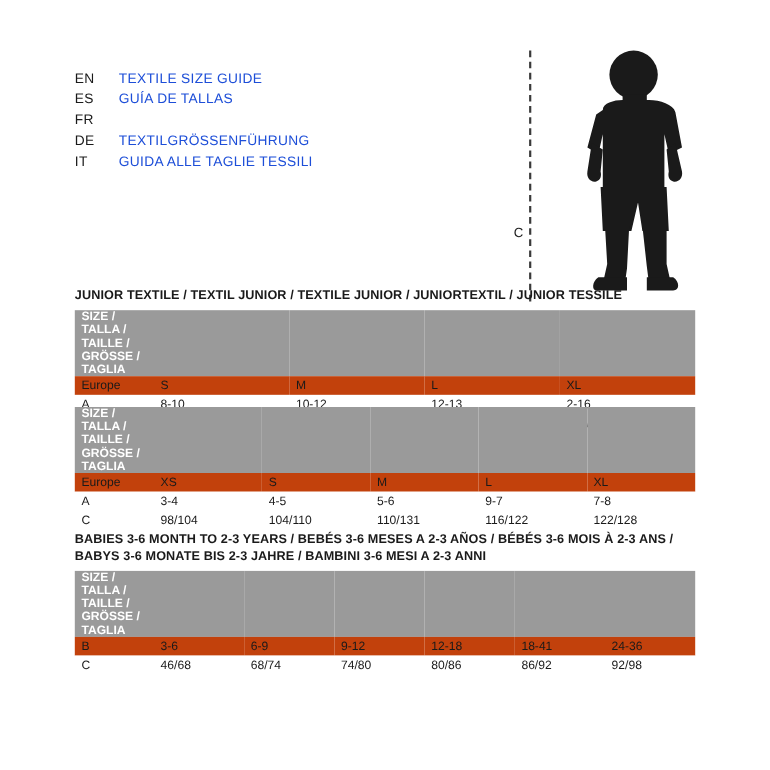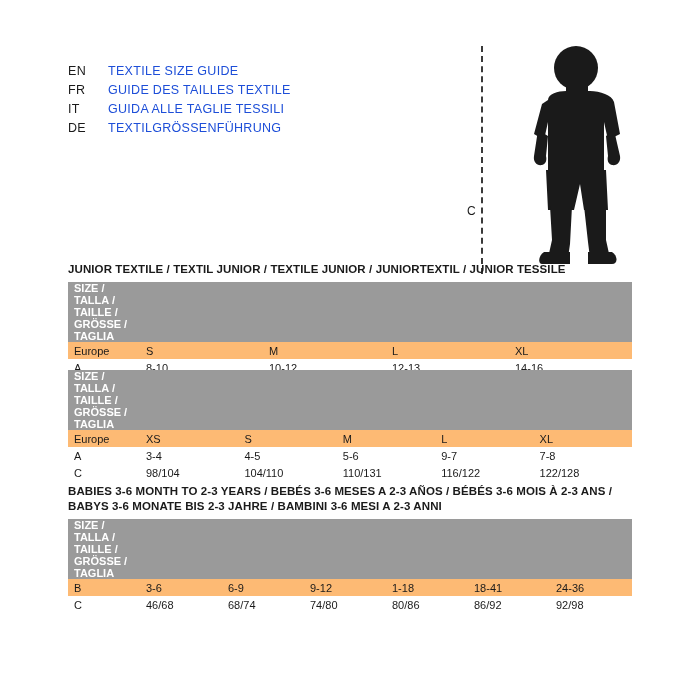--- a/index.html
+++ b/index.html
@@ -104,21 +104,21 @@
     border: none;
   }
   tr.header-row td {
     background: #9a9a9a;
     color: #ffffff;
     font-weight: bold;
     font-size: 11px;
     height: 18px;
   }
   tr.row-shaded td {
-    background: #fdba74;
+    background: #c2410c;
   }
   tr.row-plain td {
     background: #ffffff;
   }
   .first-col {
     width: 72px;
   }
 
   
   .legend {
@@ -137,30 +137,33 @@
 <body>
 
 <div class="page">
 
   <div class="lang-block">
     <div class="lang-row">
       <span class="lang-code">EN</span>
       <span class="lang-text">TEXTILE SIZE GUIDE</span>
     </div>
     <div class="lang-row">
+      <span class="lang-code">ES</span>
+      <span class="lang-text">GUÍA DE TALLAS</span>
+    </div>
+    <div class="lang-row">
       <span class="lang-code">FR</span>
-      <span class="lang-text">GUIDE DES TAILLES TEXTILE</span>
+    </div>
+    <div class="lang-row">
+      <span class="lang-code">DE</span>
+      <span class="lang-text">TEXTILGRÖSSENFÜHRUNG</span>
     </div>
     <div class="lang-row">
       <span class="lang-code">IT</span>
       <span class="lang-text">GUIDA ALLE TAGLIE TESSILI</span>
-    </div>
-    <div class="lang-row">
-      <span class="lang-code">DE</span>
-      <span class="lang-text">TEXTILGRÖSSENFÜHRUNG</span>
     </div>
   </div>
 
   <div class="figure-area">
     <div class="measure-line"></div>
     <div class="measure-label">C</div>
     <svg class="figure-svg" width="140" height="230" viewBox="0 0 140 230">
       <g fill="#1a1a1a">
 
         <circle cx="68" cy="24" r="22"></circle>
@@ -210,21 +213,21 @@
           <td>S</td>
           <td>M</td>
           <td>L</td>
           <td>XL</td>
         </tr>
         <tr class="row-plain">
           <td>A</td>
           <td>8-10</td>
           <td>10-12</td>
           <td>12-13</td>
-          <td>14-16</td>
+          <td>2-16</td>
         </tr>
         <tr class="row-plain">
           <td>C</td>
           <td>128/140</td>
           <td>210/152</td>
           <td>152/158</td>
           <td>158/170</td>
         </tr>
       </tbody>
     </table>
@@ -297,21 +300,21 @@
           <td></td>
           <td></td>
           <td></td>
           <td></td>
         </tr>
         <tr class="row-shaded">
           <td>B</td>
           <td>3-6</td>
           <td>6-9</td>
           <td>9-12</td>
-          <td>1-18</td>
+          <td>12-18</td>
           <td>18-41</td>
           <td>24-36</td>
         </tr>
         <tr class="row-plain">
           <td>C</td>
           <td>46/68</td>
           <td>68/74</td>
           <td>74/80</td>
           <td>80/86</td>
           <td>86/92</td>

